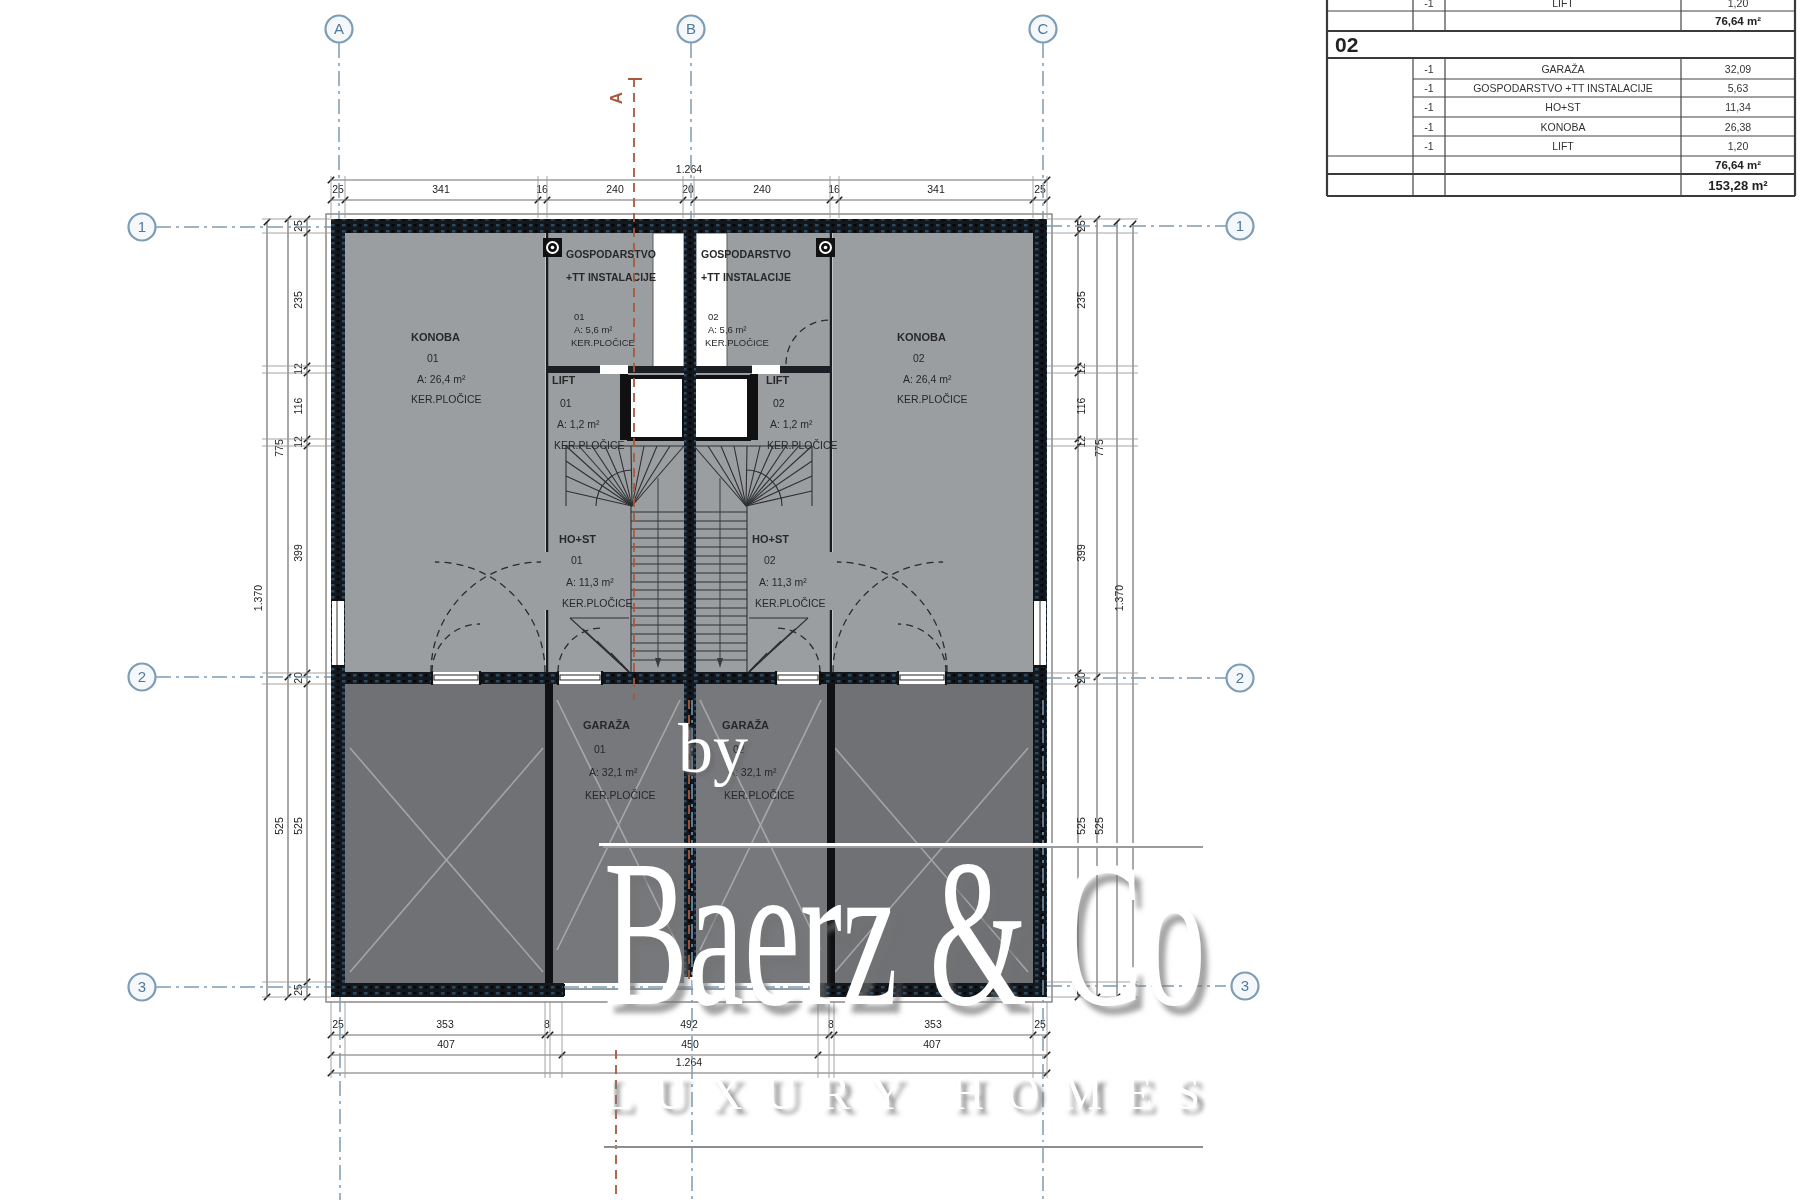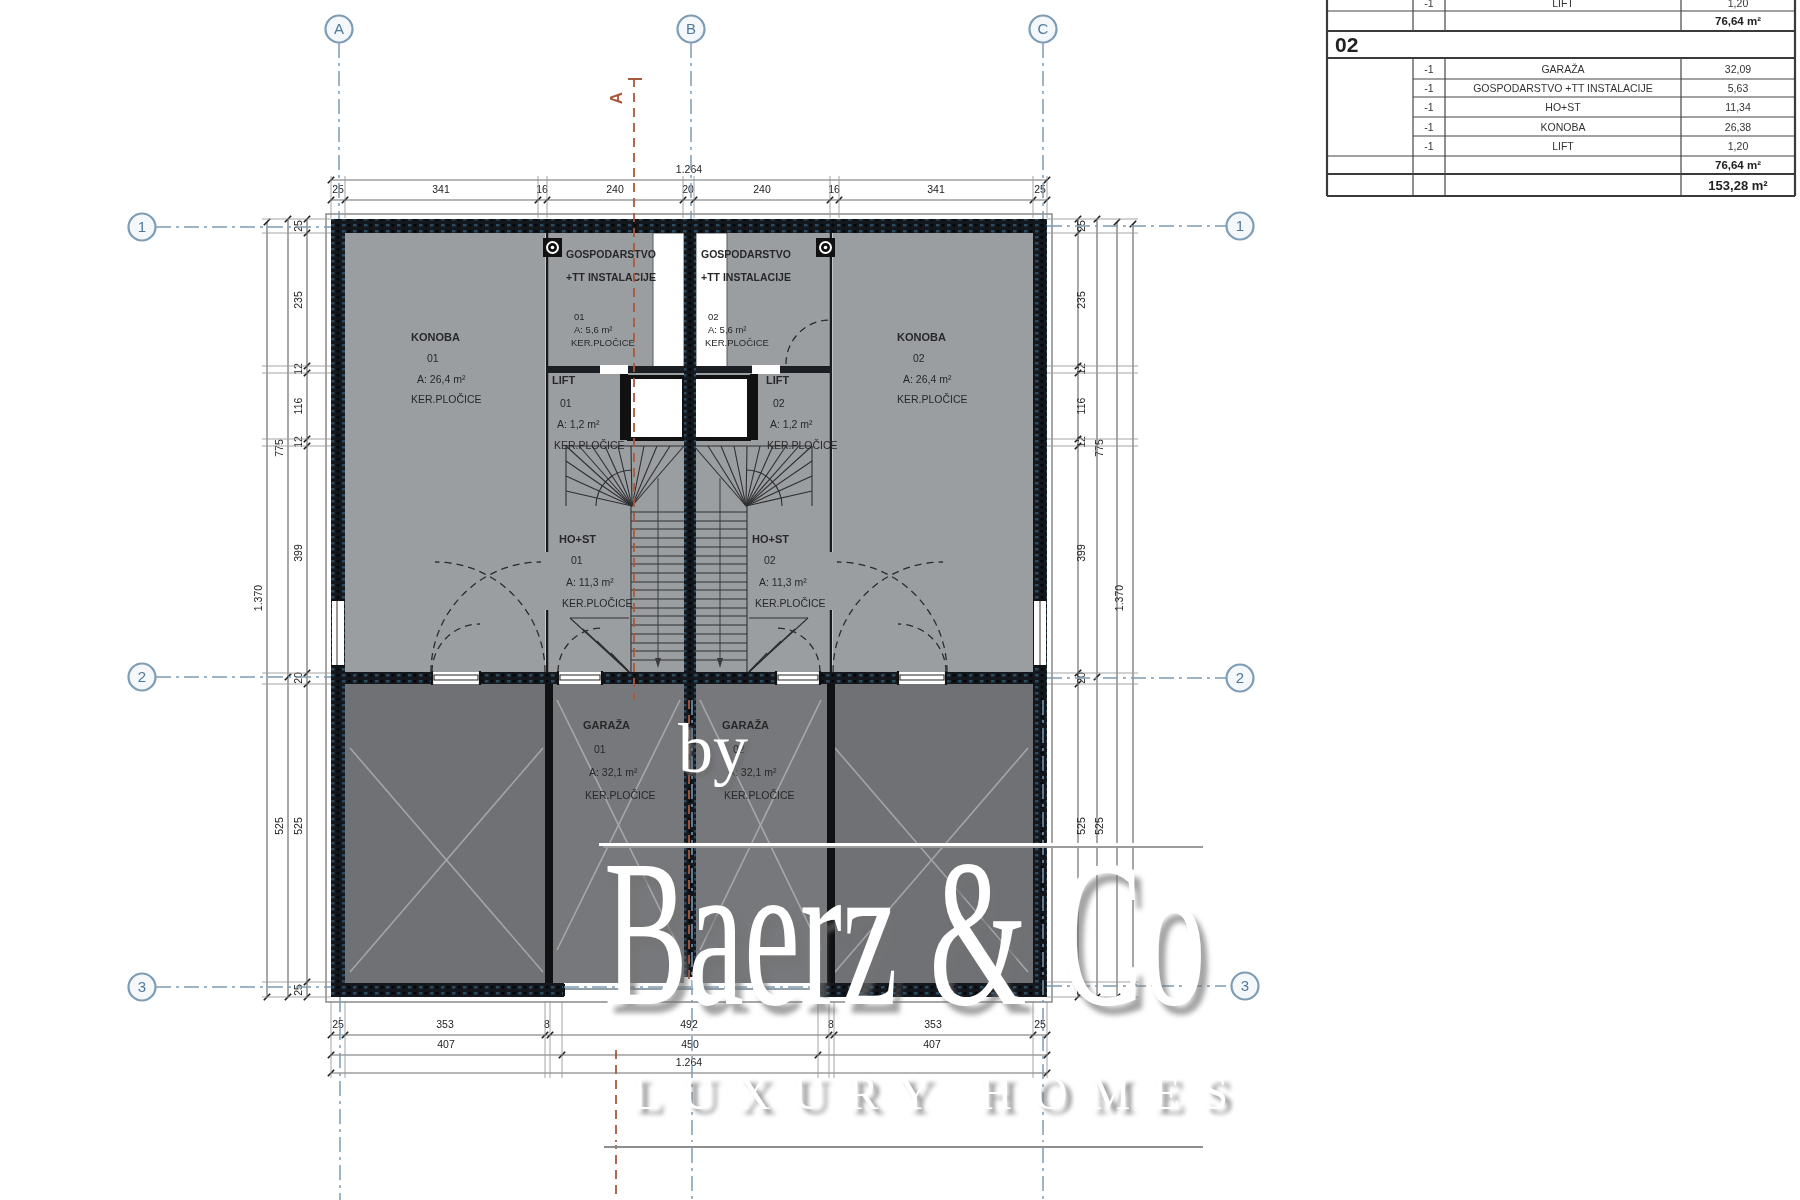--- a/index.html
+++ b/index.html
@@ -563,17 +563,17 @@
       </g>
 </svg>
 
 <div class="wm" style="left:678px;top:709px;font-size:70px;text-shadow:4px 4px 3px rgba(110,110,110,0.8);">by</div>
 
 <div style="position:absolute;z-index:5;left:603px;top:846px;width:600px;height:2px;background:#9b9b9b;"></div>
 <div style="position:absolute;z-index:5;left:599px;top:843px;width:601px;height:3px;background:#ffffff;"></div>
 
 <div class="wm" id="brand" style="left:604px;top:828px;font-size:210px;line-height:1;transform-origin:0 0;transform:scaleX(0.60);text-shadow:11px 9px 7px rgba(115,115,115,0.65);">Baerz &amp; Co</div>
 
-<div class="wm" id="subtitle" style="left:632px;top:1067px;font-size:46px;letter-spacing:22px;text-shadow:6px 5px 4px rgba(120,120,120,0.8);">LUXURY HOMES</div>
+<div class="wm" id="subtitle" style="left:604px;top:1067px;font-size:46px;letter-spacing:22px;text-shadow:6px 5px 4px rgba(120,120,120,0.8);">LUXURY HOMES</div>
 
 <div style="position:absolute;z-index:5;left:604px;top:1146px;width:599px;height:2px;background:#8d8d8d;"></div>
 <div style="position:absolute;z-index:5;left:600px;top:1142px;width:600px;height:3px;background:#ffffff;"></div>
 </div>
 
 </body></html>

